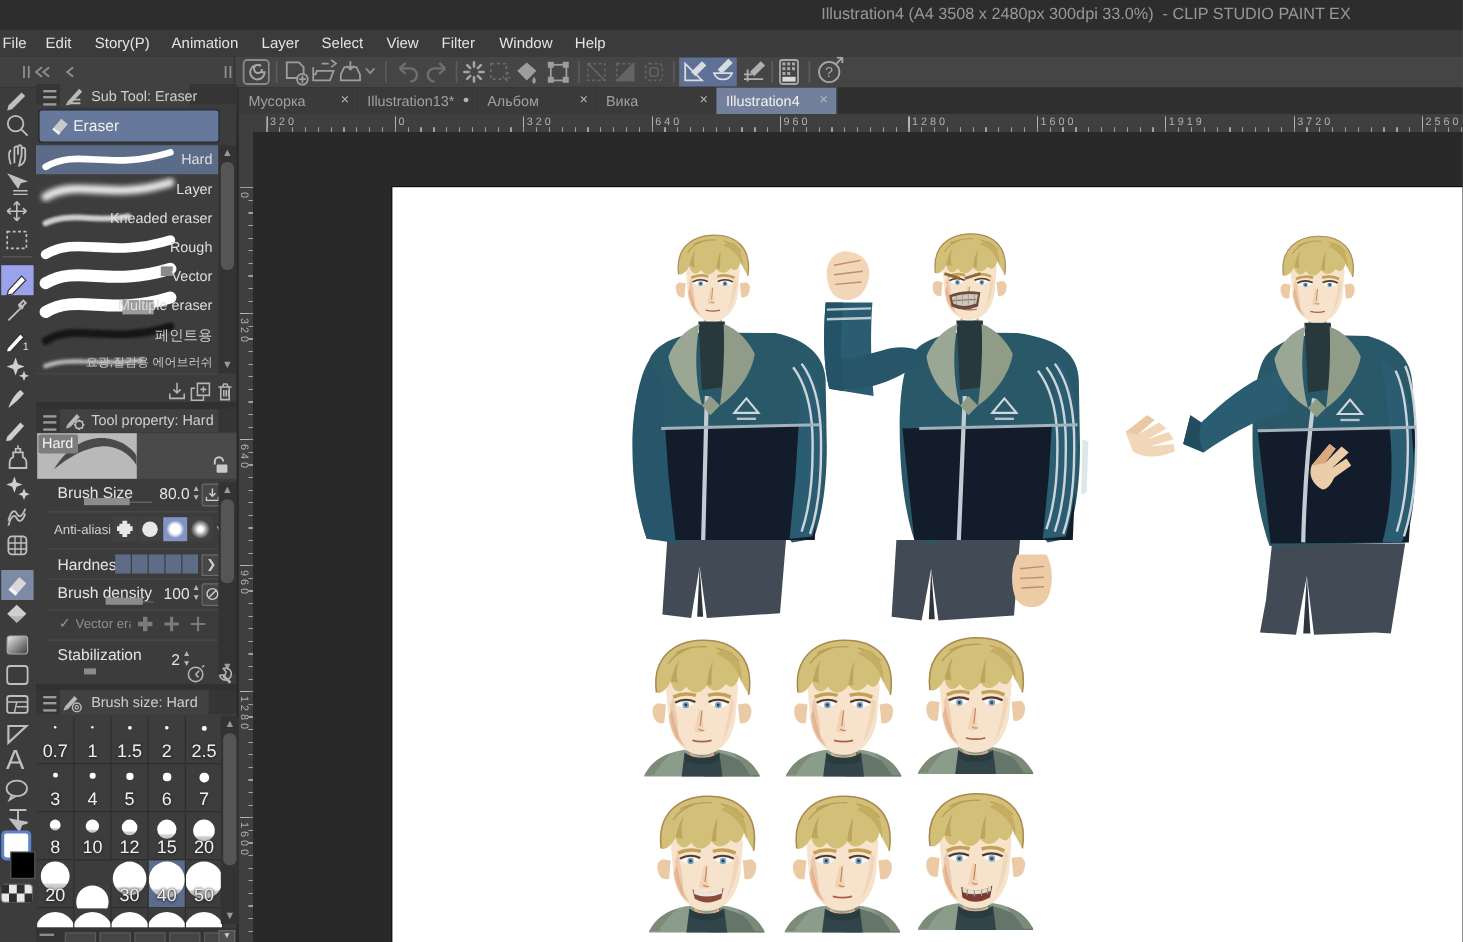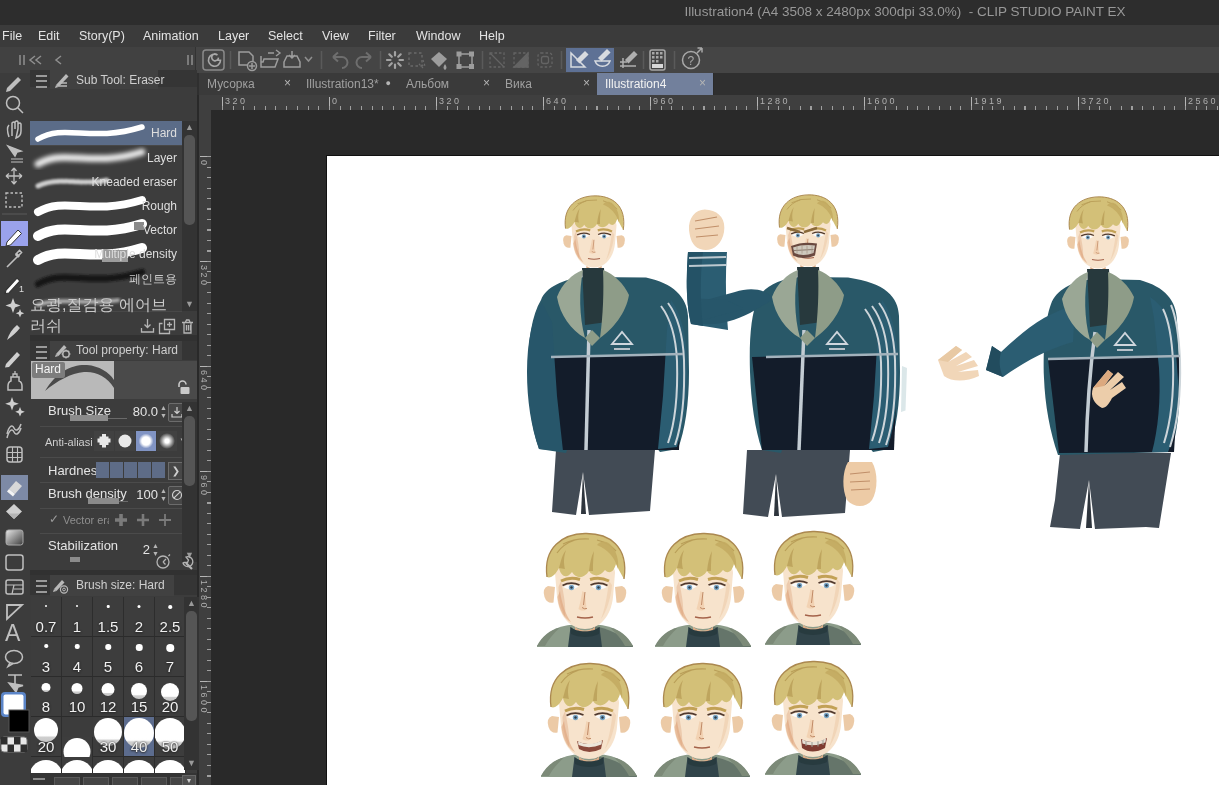--- a/index.html
+++ b/index.html
@@ -9,21 +9,21 @@
 #titlebar{left:0;top:0;width:1219px;height:25px;background:#2d2d2d;}
 #titletext{left:600px;top:4px;width:610px;text-align:center;color:#989898;font-size:13.5px;white-space:nowrap;}
 #menubar{left:0;top:25px;width:1219px;height:22px;background:#3b3b3b;color:#e3e3e3;font-size:12.5px;}
 .mi{position:absolute;top:4px;}
 #collapsebar{left:0;top:47px;width:195px;height:26px;background:#414141;color:#9a9a9a;border-right:1px solid #333;}
 #toolbar{left:196px;top:47px;width:1023px;height:26px;background:#454545;}
 #tabbar{left:0;top:73px;width:1219px;height:22px;background:#2f2f2f;}
 .tab{position:absolute;top:0;height:22px;background:#3a3a3a;color:#a0a0a0;font-size:12px;border-right:1px solid #2a2a2a;}
 .tab span.x{position:absolute;right:7px;top:3px;color:#b5b5b5;font-size:12px;}
 .tab .lbl{position:absolute;left:8px;top:4px;white-space:nowrap;}
-.tab.active{background:#72809c;color:#f2f2f2;padding-left:16px;}
+.tab.active{background:#72809c;color:#f2f2f2;}
 
 #rulertop{left:199px;top:95px;width:1020px;height:15px;background:#3f3f3f;}
 #rulerleft{left:199px;top:110px;width:12px;height:675px;background:#3f3f3f;}
 #rulercorner{left:199px;top:95px;width:12px;height:15px;background:#3f3f3f;}
 .rlab{position:absolute;color:#b0b0b0;font-size:9px;letter-spacing:2.5px;top:1px;white-space:nowrap;}
 .rlabv{position:absolute;color:#b0b0b0;font-size:9px;writing-mode:vertical-rl;letter-spacing:2.5px;left:0px;white-space:nowrap;}
 #rulertop .ticks{position:absolute;left:0;top:0;width:1020px;height:15px;
  background:
   repeating-linear-gradient(to right,#9f9f9f 0 1px,transparent 1px 10.7px) 23px 11px/1020px 4px no-repeat,
   repeating-linear-gradient(to right,#b5b5b5 0 1px,transparent 1px 107px) 23px 2px/1020px 13px no-repeat;}
@@ -535,20 +535,27 @@
 <div class="abs" id="panels">
 
 <div class="phead" style="top:0;height:17px"></div>
 <div class="burger" style="top:5px"></div>
 <div class="ptab" style="top:0;height:19px;width:72px">Sub Tool: Eraser</div>
 <svg class="abs" style="left:22px;top:1px" width="20" height="18" viewBox="0 0 20 18">
       <path d="M4 14 L14 3 L16.5 5.5 L6.5 16 Z" fill="#b9b9b9"></path>
       <path d="M4 14 L3 17 L6.5 16 Z" fill="#b9b9b9"></path>
       <path d="M7 12 h8 M7 15 h8" stroke="#b9b9b9" stroke-width="1.6" fill="none"></path>
     </svg>
+<div id="eraseritem">
+      <span class="txt">Eraser</span>
+<svg class="abs" style="left:6px;top:3px" width="22" height="20" viewBox="0 0 22 20">
+        <path d="M6 11 L12 4 L17.5 8.5 L11.5 15.5 Z" fill="#c9c9c9"></path>
+        <path d="M6 11 L11.5 15.5 L10 17.5 L4.5 13 Z" fill="#efefef"></path>
+      </svg>
+</div>
 <div id="stlist">
 <div class="strow sel" style="top:51px">
         <svg width="152" height="24" viewBox="0 0 152 24" style="position:absolute;left:0;top:0">
           <path d="M8 18 C35 2 60 22 112 6" stroke="#fff" stroke-width="5.5" fill="none" stroke-linecap="round"></path>
         </svg>
         <span class="lb">Hard</span>
       </div>
 <div class="strow" style="top:76px">
         <svg width="152" height="24" viewBox="0 0 152 24" style="position:absolute;left:0;top:0">
           <defs>
@@ -582,21 +589,21 @@
           <path d="M8 18 C35 2 60 22 112 6" stroke="#fff" stroke-width="10" fill="none" stroke-linecap="round"></path>
           <rect x="104" y="4" width="10" height="8" fill="#8a8a8a"></rect>
         </svg>
         <span class="lb">Vector</span>
       </div>
 <div class="strow" style="top:172px">
         <svg width="152" height="24" viewBox="0 0 152 24" style="position:absolute;left:0;top:0">
           <path d="M8 18 C35 2 60 22 112 6" stroke="#fff" stroke-width="10" fill="none" stroke-linecap="round"></path>
           <rect x="72" y="8" width="26" height="12" fill="#9c9c9c"></rect>
         </svg>
-        <span class="lb">Multiple density</span>
+        <span class="lb">Multiple eraser</span>
       </div>
 <div class="strow" style="top:196px">
         <svg width="152" height="24" viewBox="0 0 152 24" style="position:absolute;left:0;top:0">
           <defs>
             <filter id="bl4" x="-20%" y="-60%" width="140%" height="220%">
               <feGaussianBlur stdDeviation="0.8"></feGaussianBlur>
             </filter>
           </defs>
           <path d="M8 18 C35 2 60 22 112 6" stroke="#151515" stroke-width="6.5" fill="none" stroke-linecap="round" filter="url(#bl4)"></path>
         </svg>
@@ -604,21 +611,21 @@
       </div>
 <div class="strow" style="top:220px;height:21px">
         <svg width="152" height="24" viewBox="0 0 152 24" style="position:absolute;left:0;top:0">
           <defs>
             <filter id="bl5" x="-20%" y="-60%" width="140%" height="220%">
               <feGaussianBlur stdDeviation="1.4"></feGaussianBlur>
             </filter>
           </defs>
           <path d="M8 15 C30 7 50 15 90 10" stroke="#bdbdbd" stroke-width="4" fill="none" stroke-linecap="round" stroke-dasharray="0.8 3" filter="url(#bl5)"></path>
         </svg>
-        <span class="lb" style="color:#c9c9c9;font-size:16px">요광,질감용 에어브러쉬</span>
+        <span class="lb" style="color:#c9c9c9;font-size:10px">요광,질감용 에어브러쉬</span>
       </div>
 </div>
 <div class="scol" style="left:152px;top:51px;height:190px">
  <div class="ar" style="top:0">▲</div>
       <div class="thumb" style="top:14px;height:90px"></div>
       <div class="ar" style="bottom:0">▼</div>
 </div>
 
 <svg class="abs" style="left:110px;top:248px" width="55" height="17" viewBox="0 0 55 17">
  <g stroke="#b5b5b5" fill="none" stroke-width="1.3">

